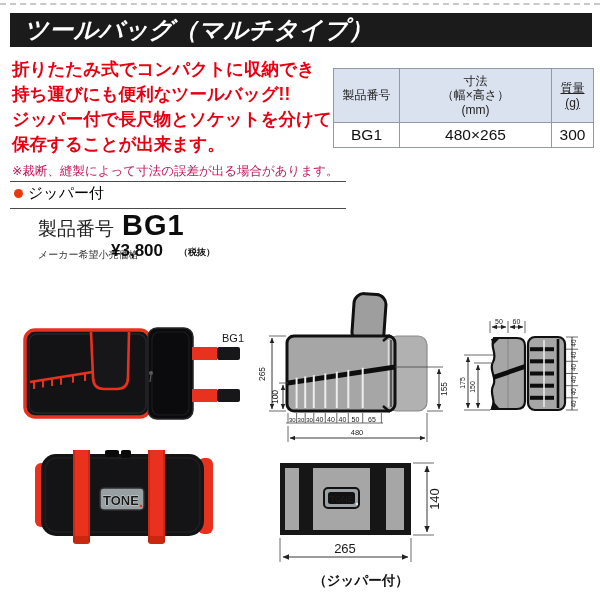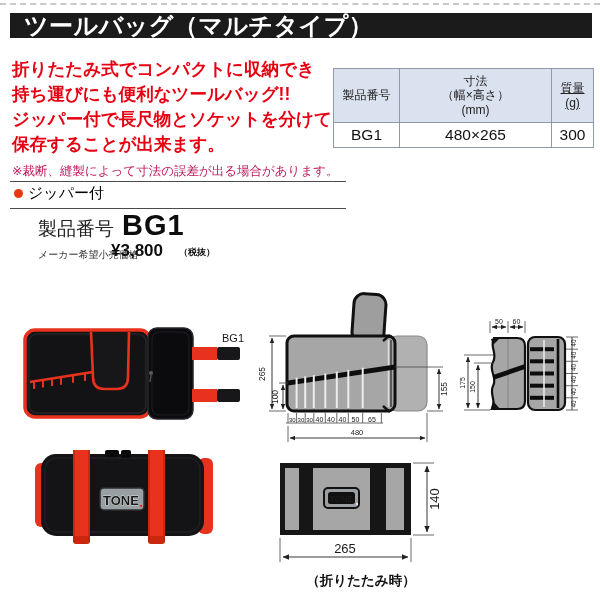--- a/index.html
+++ b/index.html
@@ -9,22 +9,22 @@
     font-family:"Liberation Sans","DejaVu Sans",sans-serif;
     color:#1a1a1a;
   }
   .abs { position:absolute; }
 
   
   .page-top-rule { top:3px; left:0; width:600px; border-top:2px dashed #c9c9c9; }
 
   
   .banner {
-    top:13px; left:10px; width:582px; height:25px; background:#1b1b1b;
-    display:flex; align-items:center; padding-left:14px;
+    top:13px; left:10px; width:582px; height:34px; background:#1b1b1b;
+    display:flex; align-items:center; padding-left:14px;font-style:italic;
   }
   .banner span { color:#fff; font-size:24px; font-weight:bold; letter-spacing:0.5px; }
 
   
   .desc { top:57px; left:12px; width:320px; }
   .desc div { color:#e60012; font-size:17.5px; font-weight:bold; line-height:25px; white-space:nowrap; }
 
   
   .spec { top:68px; left:333px; width:260px; border-collapse:collapse; table-layout:fixed; }
   .spec th, .spec td { border:1px solid #8f9aa8; text-align:center; vertical-align:middle; }
@@ -320,13 +320,13 @@
   <line class="tick" x1="141" y1="80" x2="162" y2="80"></line>
   <line class="dim" x1="155" y1="11" x2="155" y2="77" marker-start="url(#arr3)" marker-end="url(#arr3)"></line>
   <text transform="rotate(-90 167 44)" x="167" y="44" text-anchor="middle" font-size="13">140</text>
 
   <line class="tick" x1="8" y1="83" x2="8" y2="107"></line>
   <line class="tick" x1="139" y1="83" x2="139" y2="107"></line>
   <line class="dim" x1="11" y1="102" x2="136" y2="102" marker-start="url(#arr3)" marker-end="url(#arr3)"></line>
   <text x="73" y="98" text-anchor="middle" font-size="13">265</text>
 </svg>
 
-<div class="abs caption-folded">（折りたたみ時）</div>
+<div class="abs caption-folded">（ジッパー付）</div>
 
 </body></html>

